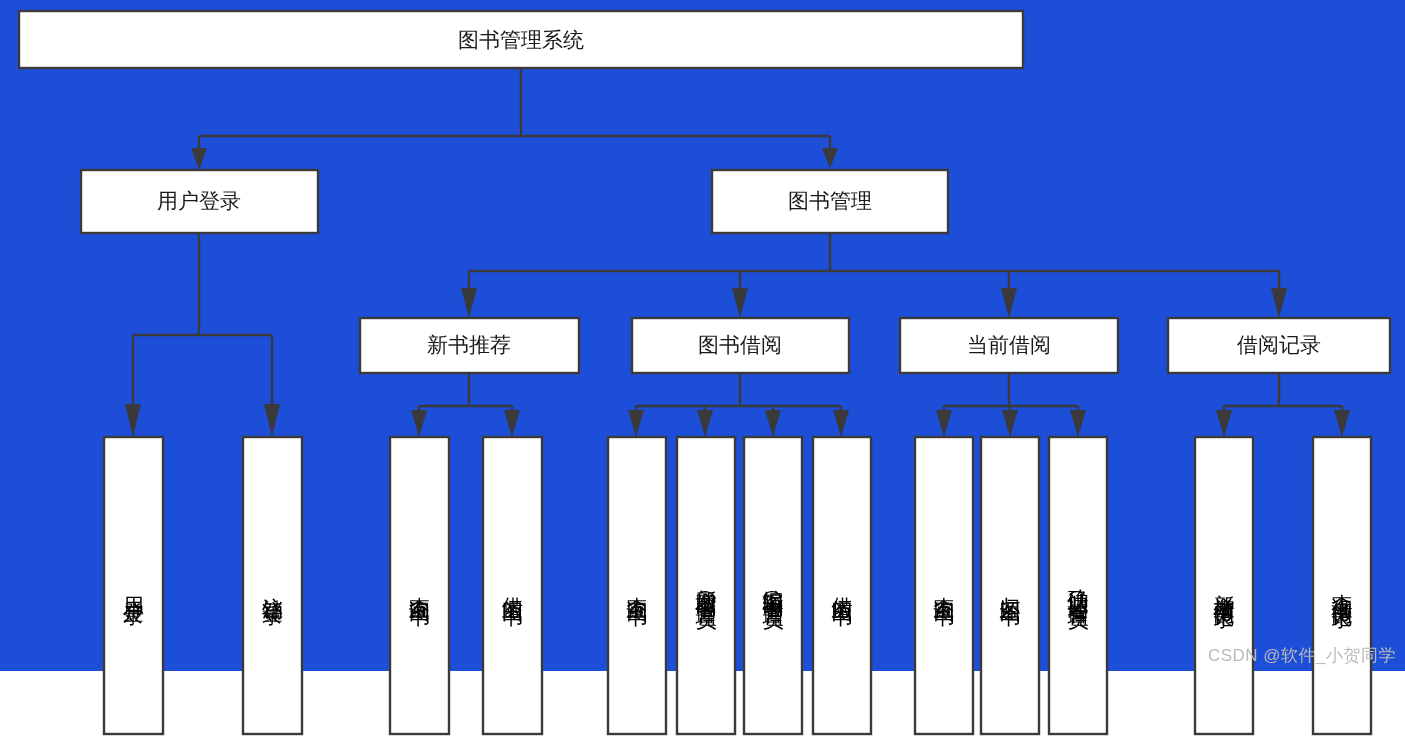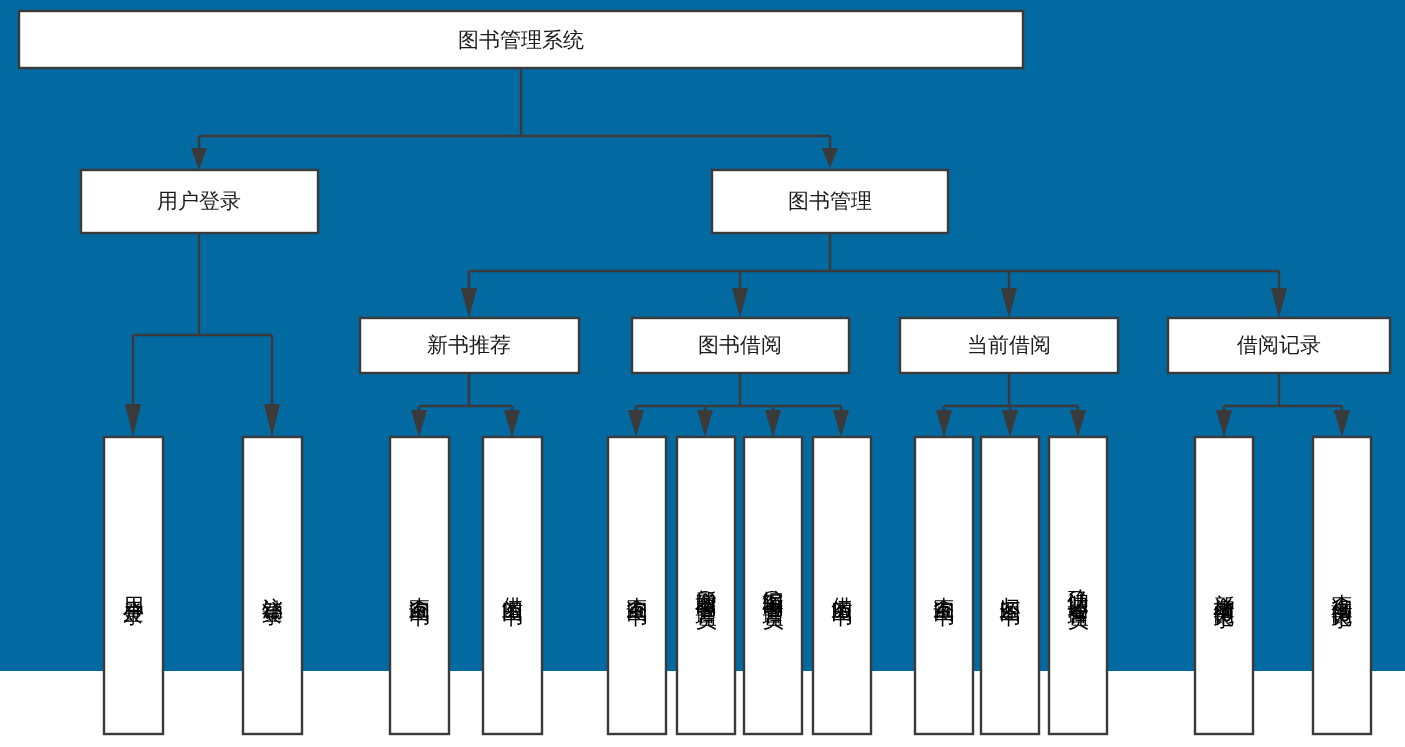--- a/index.html
+++ b/index.html
@@ -10,21 +10,21 @@
   body {
     width: 1405px;
     height: 747px;
     font-family: "Liberation Sans", "DejaVu Sans", sans-serif;
     overflow: hidden;
   }
   #diagram-root {
     position: relative;
     width: 1405px;
     height: 671px;
-    background: #0369a1;
+    background: #1d4ed8;
     text-align: right;
   }
   svg#diagram-svg {
     position: absolute;
     top: 0;
     left: 0;
     width: 1405px;
     height: 747px;
     display: block;
   }
@@ -281,14 +281,15 @@
       <rect class="node-box" x="1313" y="437" width="58" height="297"></rect>
       <foreignObject x="1313" y="437" width="58" height="297">
         <div xmlns="http://www.w3.org/1999/xhtml" style="width:58px;height:297px;display:flex;align-items:center;justify-content:center;">
           <span class="node-label-v">查询借阅记录</span>
         </div>
       </foreignObject>
     </g>
 
   </svg>
 
+  <div class="watermark">CSDN @软件_小贺同学</div>
 
 </div>
 
 </body></html>

